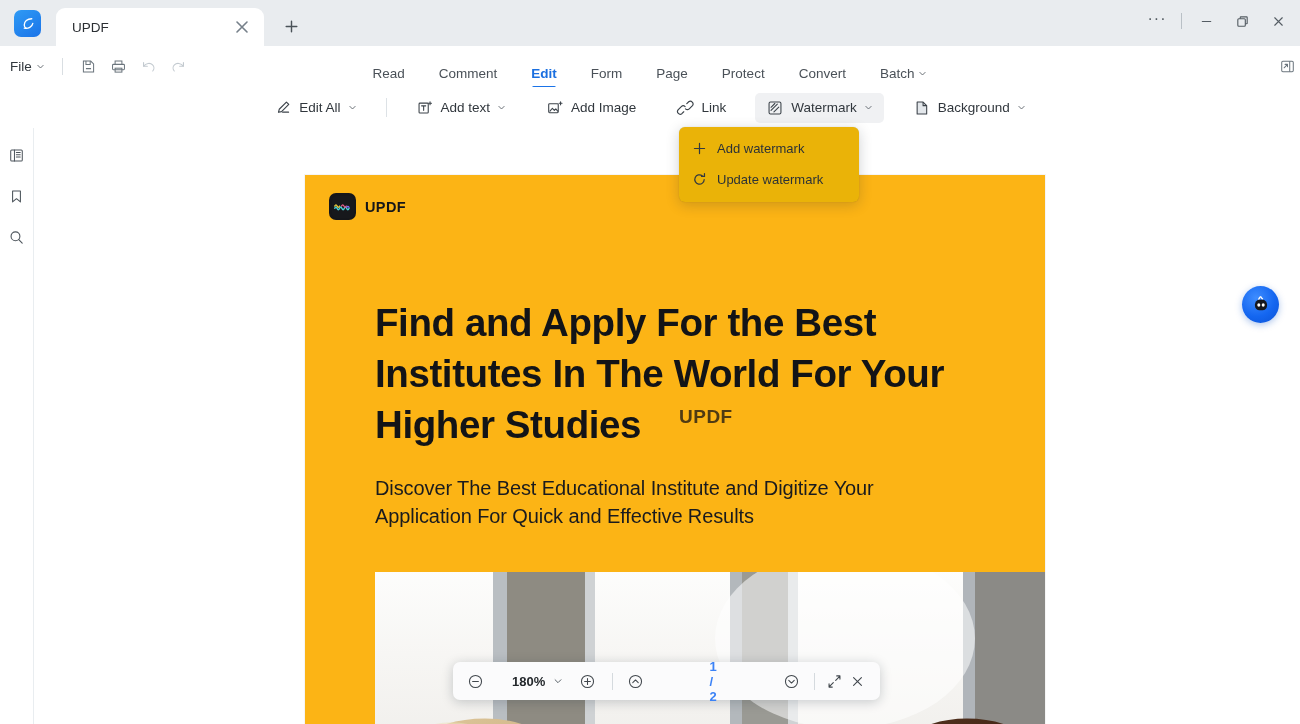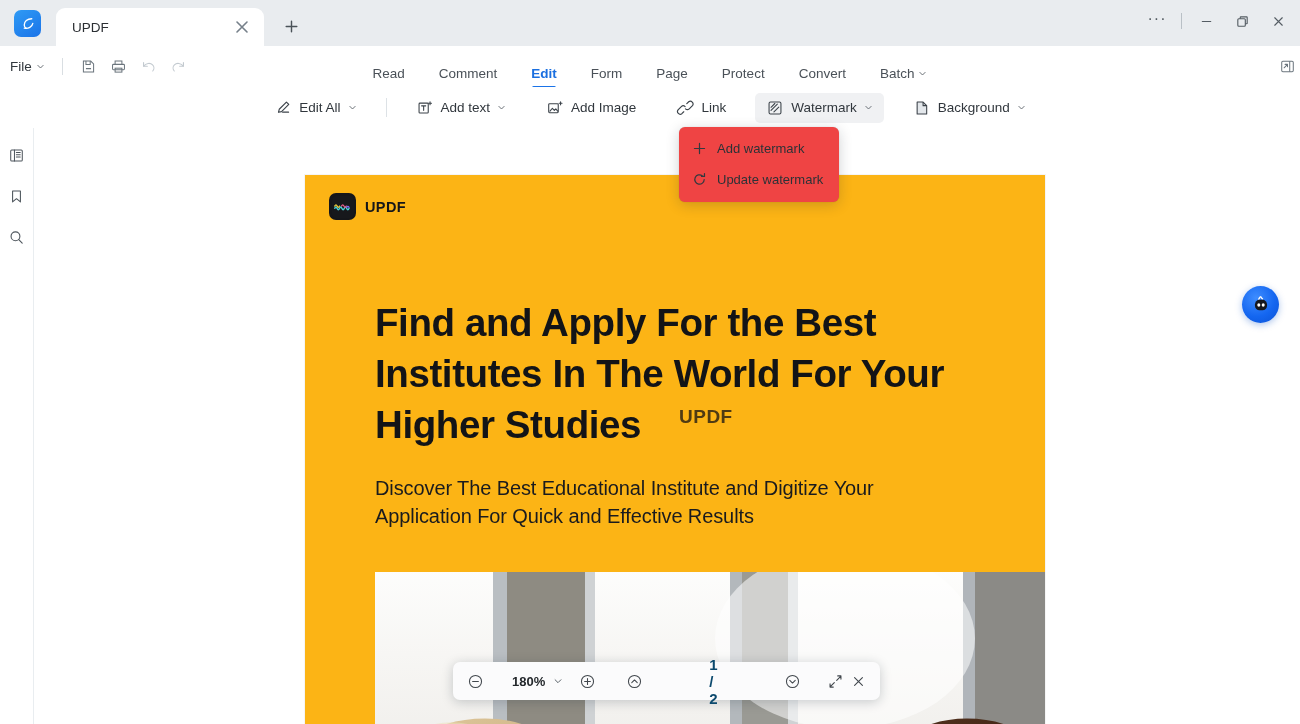--- a/index.html
+++ b/index.html
@@ -121,22 +121,22 @@
     text-align: right;
   }
   .rbtn .ricon { display: flex; align-items: center; color: #3c434a; }
   .rbtn .ricon svg { width: 18px; height: 18px; display:block; }
   .rbtn.active { background: #f0f1f3; }
   .rsep { width: 1px; height: 19px; background: #dde2e6; margin: 0 9px; }
 
   
   .dropdown {
     position: absolute; left: 679px; top: 127px;
-    width: 160px;
-    background: #ef4444;
+    width: 180px;
+    background: #eab308;
     border-radius: 6px;
     box-shadow: 0 3px 14px rgba(20,30,40,.20), 0 0 1px rgba(20,30,40,.22);
     padding: 6px 0 7px 0;
     z-index: 60;
   }
   .dd-item {
     display: flex; align-items: center; gap: 10px;
     height: 31px; padding: 0 12px;
     font-size: 13px; color: #2c3237;
   }
@@ -215,21 +215,21 @@
   .fb-icon {
     width: 26px; height: 26px; border-radius: 50%;
     display: flex; align-items: center; justify-content: center;
     color: #41474d;
   }
   .fb-icon svg { width: 17px; height: 17px; display:block; }
   .fb-zoom { font-size: 13px; font-weight: bold; color: #24282c; margin-left: 28px; }
   .fb-chev { margin-left: 8px; color:#5c646b; display:flex; }
   .fb-chev svg { width: 10px; height: 10px; }
   .fb-sep { width: 1px; height: 17px; background: #d5dade; }
-  .fb-page { font-size: 15px; font-weight: bold; color: #0c4a6e; }
+  .fb-page { font-size: 13px; font-weight: bold; color: #3b82f6; }
 
   
   .aibtn {
     position: absolute; right: 21px; top: 158px;
     width: 37px; height: 37px; border-radius: 50%;
     background: radial-gradient(circle at 38% 32%, #3e8dff 0%, #1466f0 55%, #0b52d6 100%);
     display: flex; align-items: center; justify-content: center;
     box-shadow: 0 2px 7px rgba(20,90,200,.35);
     z-index: 30;
   }

